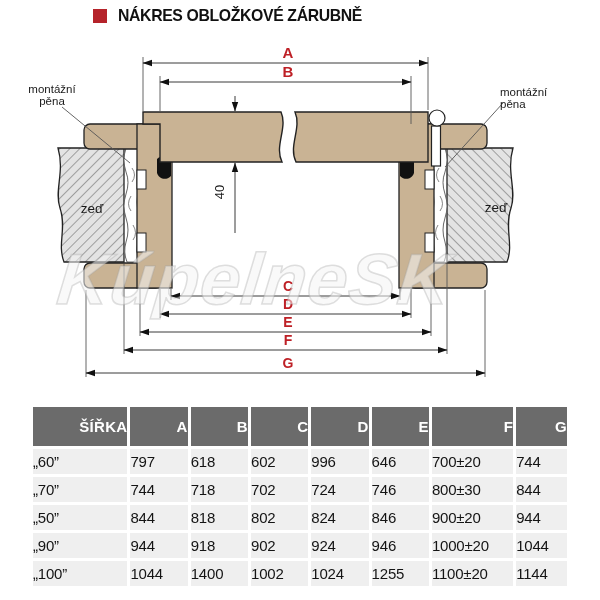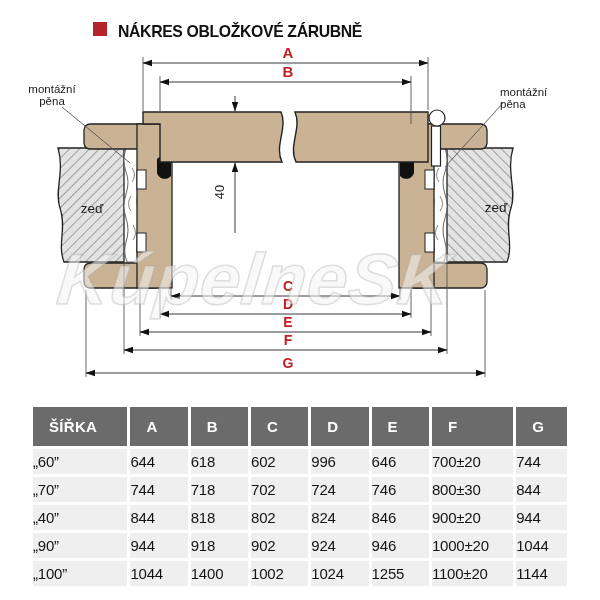--- a/index.html
+++ b/index.html
@@ -3,21 +3,21 @@
 <meta charset="utf-8">
 <style>
   html,body{margin:0;padding:0;}
   body{
     width:600px;height:600px;position:relative;overflow:hidden;
     background:#ffffff;
     font-family:"Liberation Sans", sans-serif;
   }
   
   .title-row{
-    position:absolute;left:93px;top:22px;display:flex;gap:11px;
+    position:absolute;left:93px;top:6px;display:flex;align-items:center;gap:11px;
   }
   .title-bullet{width:14px;height:14px;background:#b5232a;flex:0 0 auto;}
   .title-text{
     font-size:17px;font-weight:700;color:#111;letter-spacing:-0.4px;
     transform:scaleX(0.93);transform-origin:left center;white-space:nowrap;
   }
   
   .drawing{position:absolute;left:0;top:0;}
   
   .watermark{
@@ -29,21 +29,21 @@
     pointer-events:none;z-index:5;white-space:nowrap;
   }
   
   table.size-table{
     position:absolute;left:30px;top:404px;width:540px;
     border-collapse:separate;border-spacing:3px;table-layout:fixed;
     z-index:6;background:#fff;
   }
   table.size-table th{
     background:#6b6b6b;color:#fff;font-size:15px;font-weight:700;
-    text-align:left;padding:11px 16px;letter-spacing:0.3px;
+    text-align:right;padding:11px 0;letter-spacing:0.3px;
   }
   table.size-table td{
     background:#efefef;color:#141414;font-size:15px;font-weight:400;
     text-align:left;padding:4px 0;letter-spacing:-0.2px;
   }
   svg text{font-family:"Liberation Sans", sans-serif;}
   .dimlabel{fill:#be2026;font-weight:700;}
   .blklabel{fill:#1a1a1a;}
 </style>
 </head>
@@ -160,40 +160,40 @@
       <th>C</th>
       <th>D</th>
       <th>E</th>
       <th>F</th>
       <th>G</th>
     </tr>
   </thead>
   <tbody>
     <tr>
       <td>„60”</td>
-      <td>644</td>
+      <td>797</td>
       <td>618</td>
       <td>602</td>
       <td>996</td>
       <td>646</td>
       <td>700±20</td>
       <td>744</td>
     </tr>
     <tr>
       <td>„70”</td>
       <td>744</td>
       <td>718</td>
       <td>702</td>
       <td>724</td>
       <td>746</td>
       <td>800±30</td>
       <td>844</td>
     </tr>
     <tr>
-      <td>„40”</td>
+      <td>„50”</td>
       <td>844</td>
       <td>818</td>
       <td>802</td>
       <td>824</td>
       <td>846</td>
       <td>900±20</td>
       <td>944</td>
     </tr>
     <tr>
       <td>„90”</td>

